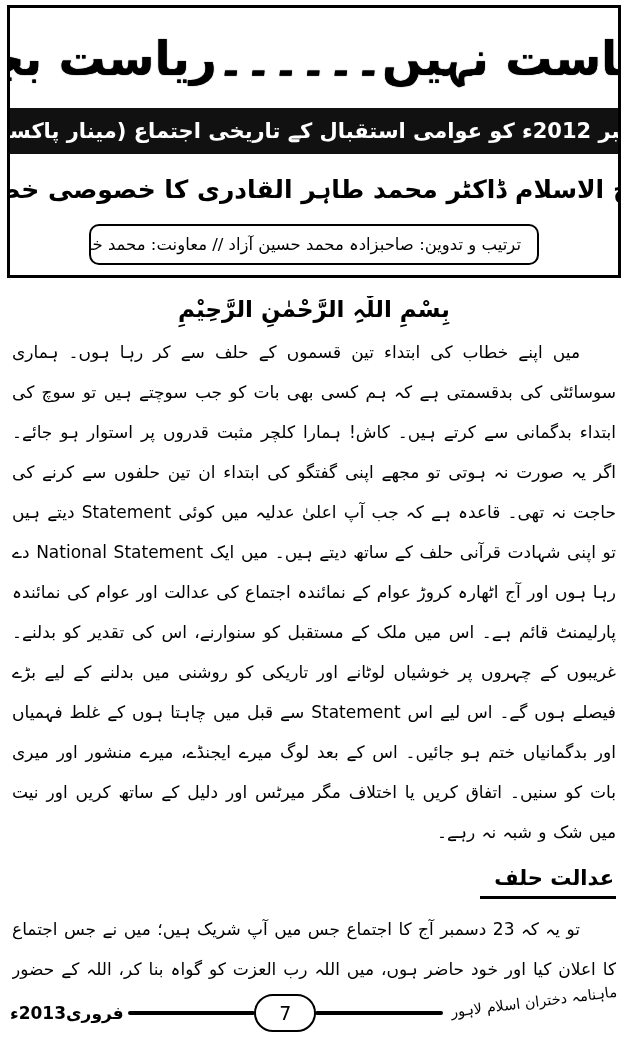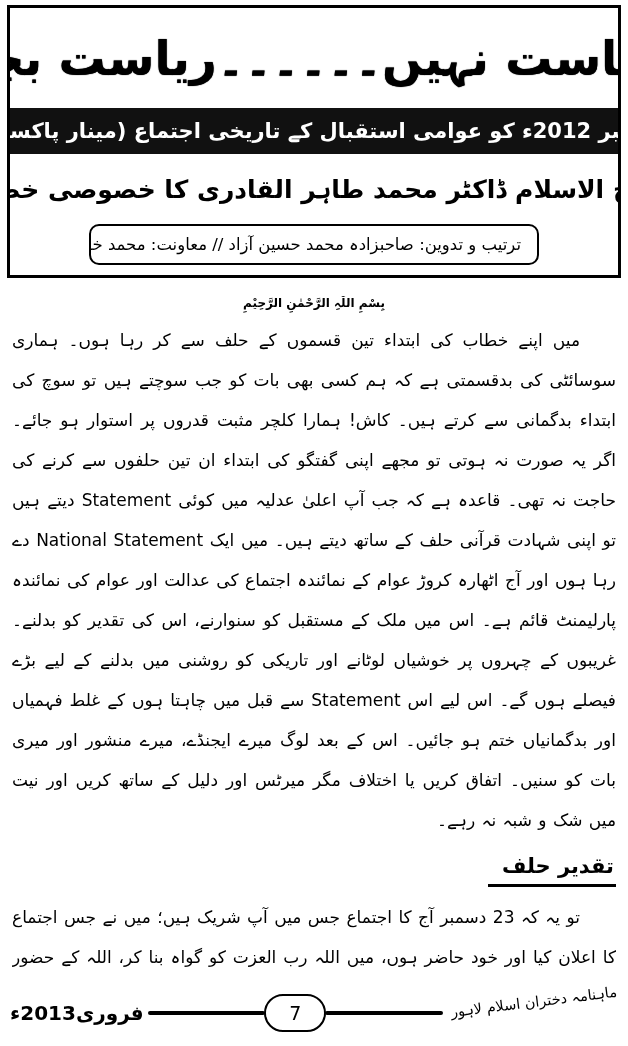--- a/index.html
+++ b/index.html
@@ -53,21 +53,21 @@
     max-width: 450px;
     white-space: nowrap; overflow: hidden;
   }
   
   .article {
     position: absolute; top: 296px; left: 12px; right: 12px; bottom: 62px;
     overflow: hidden;
   }
   .bismillah {
     text-align: center;
-    font-size: 12px; font-weight: bold;
+    font-size: 23px; font-weight: bold;
     margin-bottom: 10px;
   }
   .para {
     direction: rtl;
     text-align: justify;
     font-size: 17px;
     line-height: 40px;
     text-indent: 36px;
     word-spacing: 1px;
   }
@@ -81,21 +81,21 @@
   
   .footer {
     position: absolute; left: 0; right: 0; bottom: 6px;
     height: 54px;
     background: #fff;
     display: flex; align-items: center;
     direction: ltr;
     padding: 0 6px;
   }
   .footer-date {
-    font-weight: bold; font-size: 20px;
+    font-weight: bold; font-size: 17px;
     direction: rtl;
     white-space: nowrap;
     padding: 0 4px;
   }
   .footer-rule { flex: 1; height: 4px; background: #000; border-radius: 2px; }
   .page-oval {
     width: 62px; height: 38px;
     border: 2.5px solid #000;
     border-radius: 19px;
     display: flex; align-items: center; justify-content: center;
@@ -123,21 +123,21 @@
     <div class="speaker-line">شیخ الاسلام ڈاکٹر محمد طاہر القادری کا خصوصی خطاب</div>
     <div class="credits-wrap">
       <div class="credits-box">ترتیب و تدوین: صاحبزادہ محمد حسین آزاد // معاونت: محمد خلیق عامر</div>
     </div>
   </div>
 
   <div class="article">
     <div class="bismillah">بِسْمِ اللّٰہِ الرَّحْمٰنِ الرَّحِیْمِ</div>
     <p class="para">میں اپنے خطاب کی ابتداء تین قسموں کے حلف سے کر رہا ہوں۔ ہماری سوسائٹی کی بدقسمتی ہے کہ ہم کسی بھی بات کو جب سوچتے ہیں تو سوچ کی ابتداء بدگمانی سے کرتے ہیں۔ کاش! ہمارا کلچر مثبت قدروں پر استوار ہو جائے۔ اگر یہ صورت نہ ہوتی تو مجھے اپنی گفتگو کی ابتداء ان تین حلفوں سے کرنے کی حاجت نہ تھی۔ قاعدہ ہے کہ جب آپ اعلیٰ عدلیہ میں کوئی Statement دیتے ہیں تو اپنی شہادت قرآنی حلف کے ساتھ دیتے ہیں۔ میں ایک National Statement دے رہا ہوں اور آج اٹھارہ کروڑ عوام کے نمائندہ اجتماع کی عدالت اور عوام کی نمائندہ پارلیمنٹ قائم ہے۔ اس میں ملک کے مستقبل کو سنوارنے، اس کی تقدیر کو بدلنے۔ غریبوں کے چہروں پر خوشیاں لوٹانے اور تاریکی کو روشنی میں بدلنے کے لیے بڑے فیصلے ہوں گے۔ اس لیے اس Statement سے قبل میں چاہتا ہوں کے غلط فہمیاں اور بدگمانیاں ختم ہو جائیں۔ اس کے بعد لوگ میرے ایجنڈے، میرے منشور اور میری بات کو سنیں۔ اتفاق کریں یا اختلاف مگر میرٹس اور دلیل کے ساتھ کریں اور نیت میں شک و شبہ نہ رہے۔</p>
     <div class="section-heading-row">
-      <span class="section-heading">تقدیر حلف</span>
+      <span class="section-heading">عدالت حلف</span>
     </div>
     <p class="para">تو یہ کہ 23 دسمبر آج کا اجتماع جس میں آپ شریک ہیں؛ میں نے جس اجتماع کا اعلان کیا اور خود حاضر ہوں، میں اللہ رب العزت کو گواہ بنا کر، اللہ کے حضور قرآن کا حلف دے رہا ہوں اور شفاعتِ محمدی کا حلف دے رہا ہوں کہ اس اجتماع کے منعقد کرنے کے پیچھے دنیا کا کوئی ملک، کوئی ادارہ، کوئی اندرونی یا بیرونی ایجنسی کا کہنا ہے، نہ کسی کی خواہش ہے، نہ کسی کا ارادہ ہے اور نہ کسی کو خبر تھی۔ یوں سمجھیں جیسے تاجدارِ گنبد خضریٰ ﷺ کی بارگاہ میں ایک غلام کے کھڑا قسم کھا رہا ہوں کہ میرا آج کا پروگرام کسی ملک کی خارجی اور داخلی ایجنسی کا</p>
   </div>
 
   <div class="footer">
     <span class="footer-date">فروری2013ء</span>
     <div class="footer-rule"></div>
     <div class="page-oval">
       <span>7</span>
     </div>

